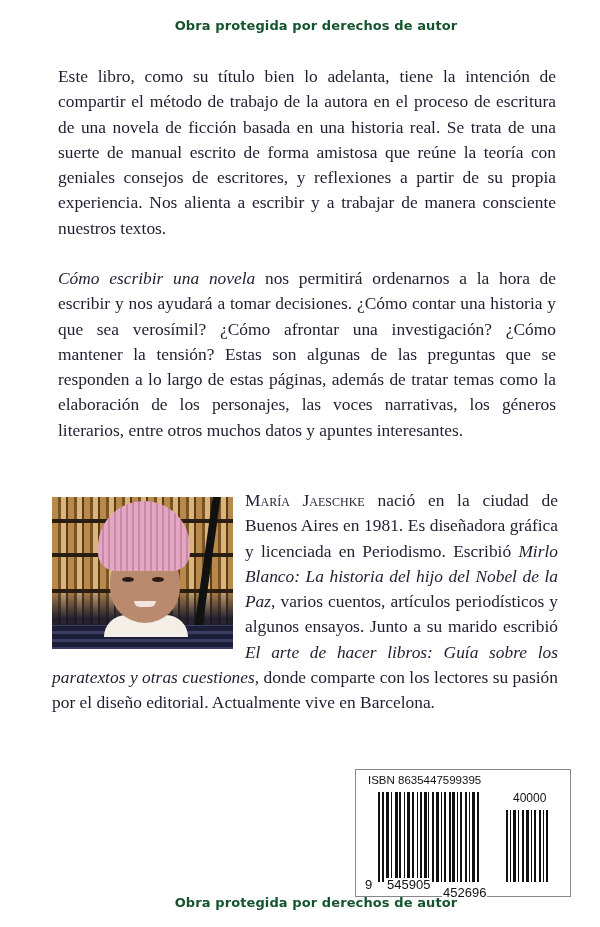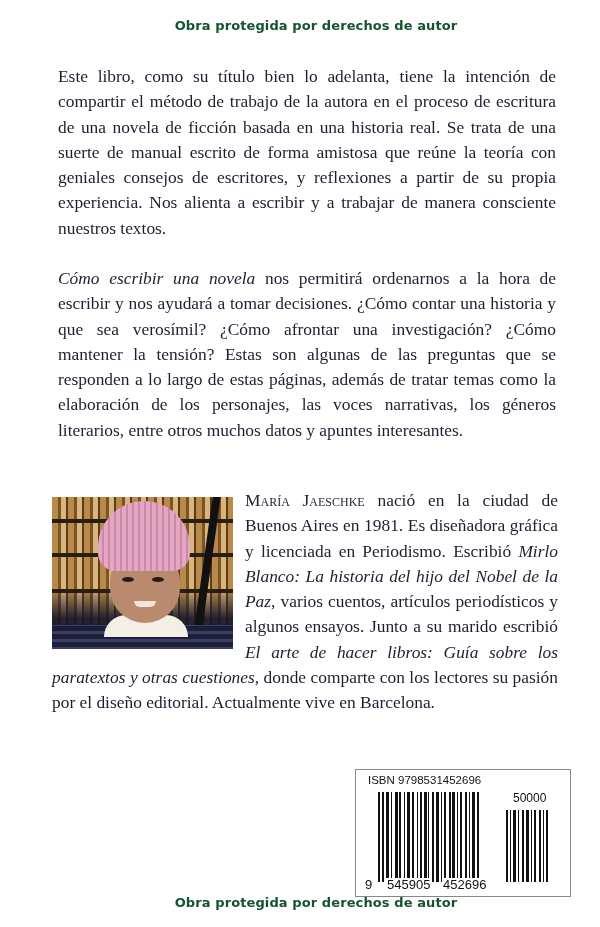--- a/index.html
+++ b/index.html
@@ -57,21 +57,21 @@
   .gap { height: 100%; }
   .addon-label {
     position: absolute; left: 157px; top: 21px;
     font-family: "Liberation Sans", sans-serif; font-size: 12px; color: #111;
   }
   .digits {
     position: absolute; top: 108px; font-family: "Liberation Sans", sans-serif; font-size: 13px; color: #111; background: #fff; padding: 0 1px; line-height: 14px;
   }
   .d0 { left: 8px; }
   .d1 { left: 30px; }
-  .d2 { left: 86px; }
+  .d2 { left: 86px; margin-top: 8px; }
 </style>
 </head>
 <body>
 
 <div class="watermark wm-top">Obra protegida por derechos de autor</div>
 
 <p class="para p1">Este libro, como su título bien lo adelanta, tiene la intención de compartir el método de trabajo de la autora en el proceso de escritura de una novela de ficción basada en una historia real. Se trata de una suerte de manual escrito de forma amistosa que reúne la teoría con geniales consejos de escritores, y reflexiones a partir de su propia experiencia. Nos alienta a escribir y a trabajar de manera consciente nuestros textos.</p>
 
 <p class="para p2"><em>Cómo escribir una novela</em><span> nos permitirá ordenarnos a la hora de escribir y nos ayudará a tomar decisiones. ¿Cómo contar una historia y que sea verosímil? ¿Cómo afrontar una investigación? ¿Cómo mantener la tensión? Estas son algunas de las preguntas que se responden a lo largo de estas páginas, además de tratar temas como la elaboración de los personajes, las voces narrativas, los géneros literarios, entre otros muchos datos y apuntes interesantes.</span></p>
 
@@ -86,21 +86,21 @@
     <div class="face"></div>
     <div class="eye" style="left:70px"></div>
     <div class="eye" style="left:100px"></div>
     <div class="mouth"></div>
     <div class="hat"></div>
   </div>
   <p class="bio"><span class="smallcaps">María Jaeschke</span><span> nació en la ciudad de Buenos Aires en 1981. Es diseñadora gráfica y licenciada en Periodismo. Escribió </span><em>Mirlo Blanco: La historia del hijo del Nobel de la Paz</em><span>, varios cuentos, artículos periodísticos y algunos ensayos. Junto a su marido escribió </span><em>El arte de hacer libros: Guía sobre los paratextos y otras cuestiones</em><span>, donde comparte con los lectores su pasión por el diseño editorial. Actualmente vive en Barcelona.</span></p>
 </div>
 
 <div class="barcode-box">
-  <div class="isbn-label">ISBN 9798531452696</div>
+  <div class="isbn-label">ISBN 8635447599395</div>
   <div class="bars-main">
     <div class="bar" style="width:2px"></div>
       <div class="gap" style="width:2px"></div>
     <div class="bar" style="width:2px"></div>
       <div class="gap" style="width:2px"></div>
     <div class="bar" style="width:3px"></div>
       <div class="gap" style="width:2px"></div>
     <div class="bar" style="width:1px"></div>
       <div class="gap" style="width:3px"></div>
     <div class="bar" style="width:3px"></div>
@@ -138,21 +138,21 @@
     <div class="bar" style="width:2px"></div>
       <div class="gap" style="width:3px"></div>
     <div class="bar" style="width:2px"></div>
       <div class="gap" style="width:2px"></div>
     <div class="bar" style="width:1px"></div>
       <div class="gap" style="width:2px"></div>
     <div class="bar" style="width:3px"></div>
       <div class="gap" style="width:2px"></div>
     <div class="bar" style="width:2px"></div>
   </div>
-  <div class="addon-label">50000</div>
+  <div class="addon-label">40000</div>
   <div class="bars-addon">
     <div class="bar" style="width:2px"></div>
       <div class="gap" style="width:2px"></div>
     <div class="bar" style="width:1px"></div>
       <div class="gap" style="width:2px"></div>
     <div class="bar" style="width:3px"></div>
       <div class="gap" style="width:2px"></div>
     <div class="bar" style="width:1px"></div>
       <div class="gap" style="width:3px"></div>
     <div class="bar" style="width:2px"></div>

